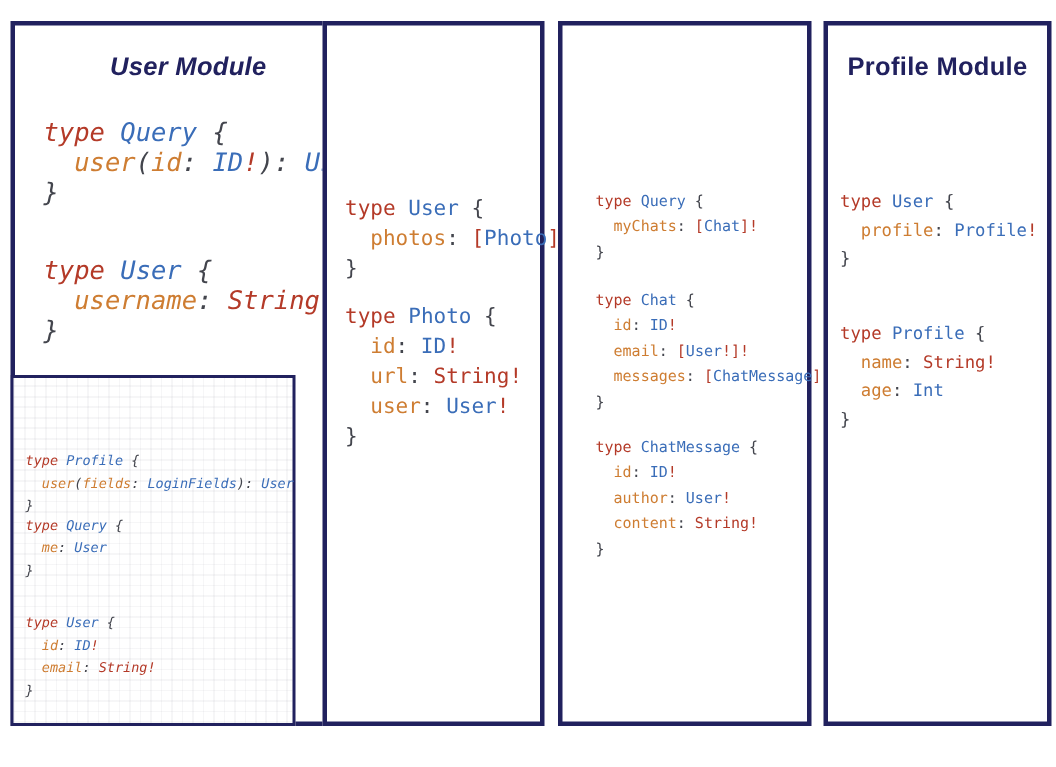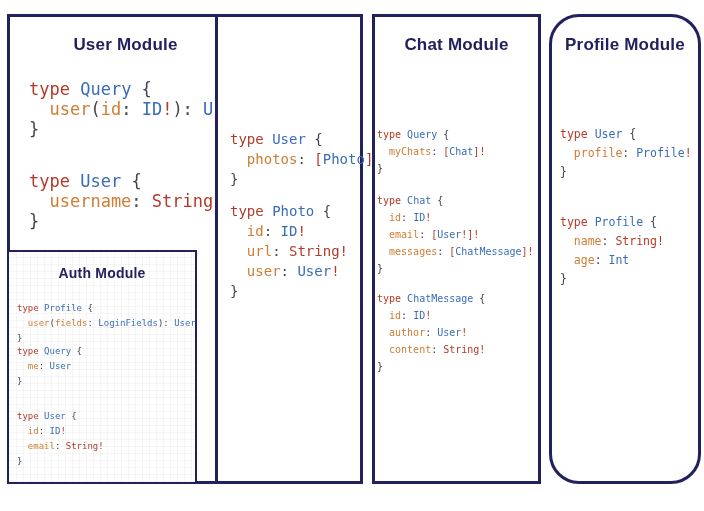--- a/index.html
+++ b/index.html
@@ -21,21 +21,21 @@
     letter-spacing:.2px;
   }
   .code{
     position:absolute;
     font-family:"DejaVu Sans Mono", monospace;
     white-space:pre; color:var(--punct);
   }
   
   .p-user  .code{font-size:17px; line-height:20px; left:19px;}
   .p-gallery .code{font-size:14px; line-height:20px; left:12px;}
-  .p-chat  .code{font-size:10px;   line-height:17px; left:2px;}
+  .p-chat  .code{font-size:10px;   line-height:17px; left:22px;}
   .p-profile .code{font-size:11.5px; line-height:19px; left:8px;}
   .auth-box .code{font-size:9px;   line-height:15px; left:8px;}
 
   .auth-box{
     position:absolute; left:-3px; bottom:-3px; width:190px; top:233px;
     border:2px solid var(--navy); background:#ffffff;
     background-image:
       repeating-linear-gradient(0deg,  rgba(90,90,110,0.055) 0 1px, transparent 1px 7px),
       repeating-linear-gradient(90deg, rgba(90,90,110,0.055) 0 1px, transparent 1px 7px);
   }
@@ -48,31 +48,30 @@
   .tok-kw{color:var(--red);}
   .tok-ty{color:var(--blue);}
   .tok-fd{color:var(--orange);}
   .tok-pu{color:var(--punct);}
 </style>
 </head>
 <body>
 
 <div class="canvas">
 
-  <section class="panel p-user" style="left:7px; width:237px;">
+  <section class="panel p-user" style="left:7px; width:237px;font-style:italic;">
     <h2 class="panel-title">User Module</h2>
     <pre class="code" style="top:62px"><span class="tok-kw">type </span><span class="tok-ty">Query </span><span class="tok-pu">{</span>
 <span class="tok-fd">  user</span><span class="tok-pu">(</span><span class="tok-fd">id</span><span class="tok-pu">: </span><span class="tok-ty">ID</span><span class="tok-kw">!</span><span class="tok-pu">): </span><span class="tok-ty">User</span>
 <span class="tok-pu">}</span></pre>
     <pre class="code" style="top:154px"><span class="tok-kw">type </span><span class="tok-ty">User </span><span class="tok-pu">{</span>
 <span class="tok-fd">  username</span><span class="tok-pu">: </span><span class="tok-kw">String!</span>
 <span class="tok-pu">}</span></pre>
 
     <div class="auth-box">
-      <h3 class="auth-title">Auth Module</h3>
       <pre class="code" style="top:49px"><span class="tok-kw">type </span><span class="tok-ty">Profile </span><span class="tok-pu">{</span>
 <span class="tok-fd">  user</span><span class="tok-pu">(</span><span class="tok-fd">fields</span><span class="tok-pu">: </span><span class="tok-ty">LoginFields</span><span class="tok-pu">): </span><span class="tok-ty">User</span>
 <span class="tok-pu">}</span></pre>
       <pre class="code" style="top:92px"><span class="tok-kw">type </span><span class="tok-ty">Query </span><span class="tok-pu">{</span>
 <span class="tok-fd">  me</span><span class="tok-pu">: </span><span class="tok-ty">User</span>
 <span class="tok-pu">}</span></pre>
       <pre class="code" style="top:157px"><span class="tok-kw">type </span><span class="tok-ty">User </span><span class="tok-pu">{</span>
 <span class="tok-fd">  id</span><span class="tok-pu">: </span><span class="tok-ty">ID</span><span class="tok-kw">!</span>
 <span class="tok-fd">  email</span><span class="tok-pu">: </span><span class="tok-kw">String!</span>
 <span class="tok-pu">}</span></pre>
@@ -84,37 +83,36 @@
 <span class="tok-fd">  photos</span><span class="tok-pu">: </span><span class="tok-kw">[</span><span class="tok-ty">Photo</span><span class="tok-kw">]!</span>
 <span class="tok-pu">}</span></pre>
     <pre class="code" style="top:184px"><span class="tok-kw">type </span><span class="tok-ty">Photo </span><span class="tok-pu">{</span>
 <span class="tok-fd">  id</span><span class="tok-pu">: </span><span class="tok-ty">ID</span><span class="tok-kw">!</span>
 <span class="tok-fd">  url</span><span class="tok-pu">: </span><span class="tok-kw">String!</span>
 <span class="tok-fd">  user</span><span class="tok-pu">: </span><span class="tok-ty">User</span><span class="tok-kw">!</span>
 <span class="tok-pu">}</span></pre>
   </section>
 
   <section class="panel p-chat" style="left:372px; width:169px;">
-    <h2 class="panel-title">Chat Module</h2>
     <pre class="code" style="top:109px"><span class="tok-kw">type </span><span class="tok-ty">Query </span><span class="tok-pu">{</span>
 <span class="tok-fd">  myChats</span><span class="tok-pu">: </span><span class="tok-kw">[</span><span class="tok-ty">Chat</span><span class="tok-kw">]!</span>
 <span class="tok-pu">}</span></pre>
     <pre class="code" style="top:175px"><span class="tok-kw">type </span><span class="tok-ty">Chat </span><span class="tok-pu">{</span>
 <span class="tok-fd">  id</span><span class="tok-pu">: </span><span class="tok-ty">ID</span><span class="tok-kw">!</span>
 <span class="tok-fd">  email</span><span class="tok-pu">: </span><span class="tok-kw">[</span><span class="tok-ty">User</span><span class="tok-kw">!]!</span>
 <span class="tok-fd">  messages</span><span class="tok-pu">: </span><span class="tok-kw">[</span><span class="tok-ty">ChatMessage</span><span class="tok-kw">]!</span>
 <span class="tok-pu">}</span></pre>
     <pre class="code" style="top:273px"><span class="tok-kw">type </span><span class="tok-ty">ChatMessage </span><span class="tok-pu">{</span>
 <span class="tok-fd">  id</span><span class="tok-pu">: </span><span class="tok-ty">ID</span><span class="tok-kw">!</span>
 <span class="tok-fd">  author</span><span class="tok-pu">: </span><span class="tok-ty">User</span><span class="tok-kw">!</span>
 <span class="tok-fd">  content</span><span class="tok-pu">: </span><span class="tok-kw">String!</span>
 <span class="tok-pu">}</span></pre>
   </section>
 
-  <section class="panel p-profile" style="left:549px; width:152px;border-radius:30px;">
+  <section class="panel p-profile" style="left:549px; width:152px;">
     <h2 class="panel-title">Profile Module</h2>
     <pre class="code" style="top:108px"><span class="tok-kw">type </span><span class="tok-ty">User </span><span class="tok-pu">{</span>
 <span class="tok-fd">  profile</span><span class="tok-pu">: </span><span class="tok-ty">Profile</span><span class="tok-kw">!</span>
 <span class="tok-pu">}</span></pre>
     <pre class="code" style="top:196px"><span class="tok-kw">type </span><span class="tok-ty">Profile </span><span class="tok-pu">{</span>
 <span class="tok-fd">  name</span><span class="tok-pu">: </span><span class="tok-kw">String!</span>
 <span class="tok-fd">  age</span><span class="tok-pu">: </span><span class="tok-ty">Int</span>
 <span class="tok-pu">}</span></pre>
   </section>
 

